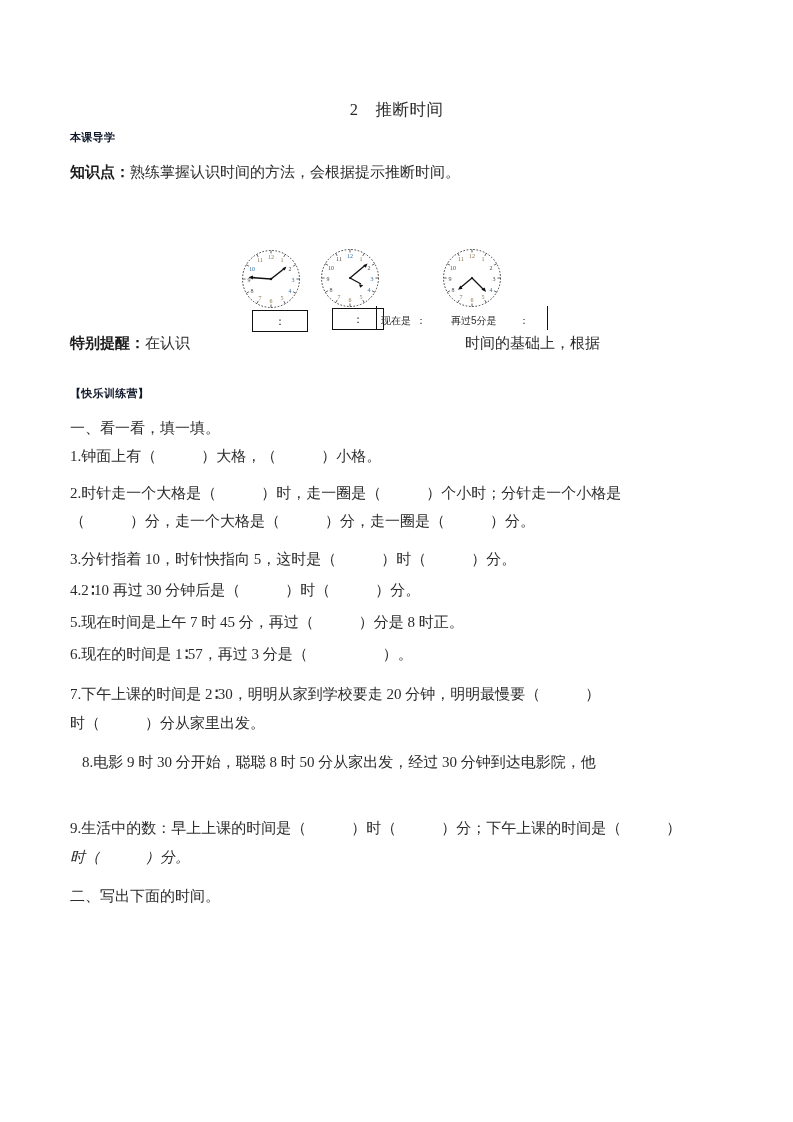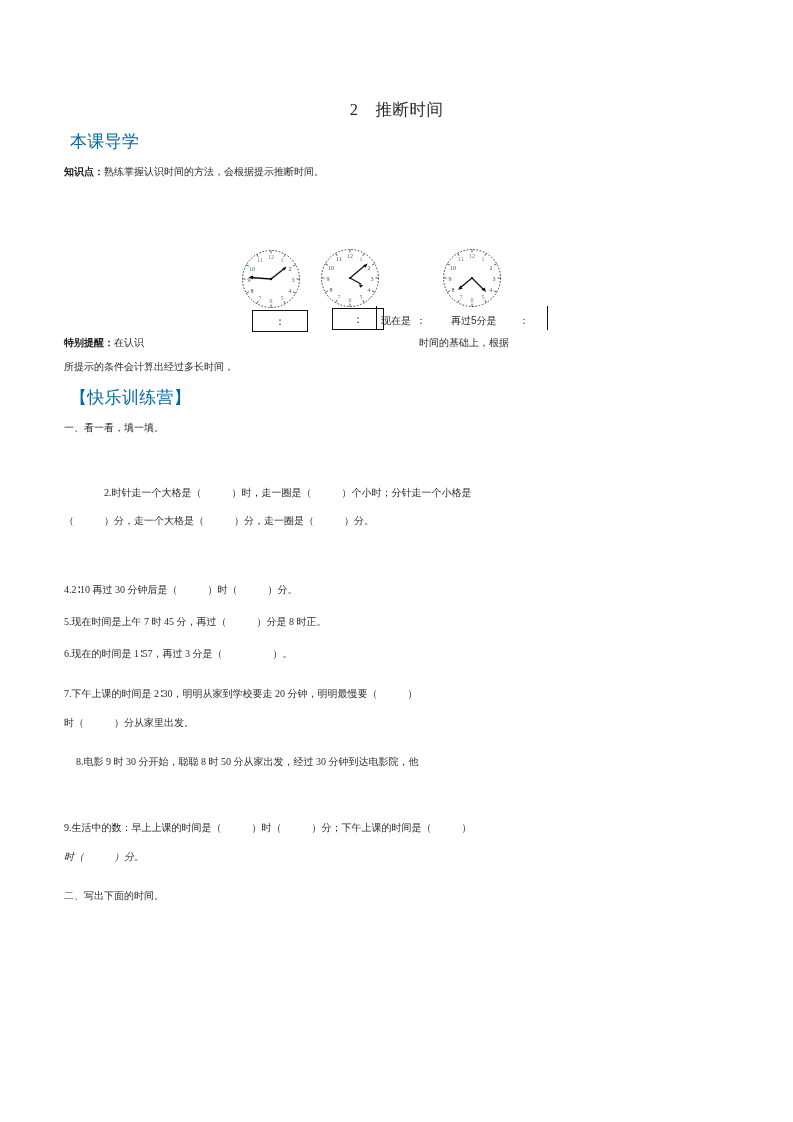--- a/index.html
+++ b/index.html
@@ -33,38 +33,38 @@
     text-align: center;
     font-size: 16.5px;
     letter-spacing: 0.5px;
     color: #2b2b2b;
     white-space: pre;
   }
 
   
   .line {
     position: absolute;
-    left: 64px;
+    left: 70px;
     width: 660px;
-    font-size: 10px;
+    font-size: 15px;
     line-height: 20px;
     color: #2b2b2b;
     white-space: pre-wrap;
   }
   .bold {
     font-weight: bold;
     color: #1a1a1a;
   }
 
   .section-head {
     position: absolute;
     left: 70px;
-    font-size: 17px;
-    font-weight: normal;
-    color: #0369a1;
+    font-size: 11px;
+    font-weight: bold;
+    color: #0f172a;
     letter-spacing: 0.3px;
   }
 
   
   .clock-strip {
     position: absolute;
     left: 0;
     top: 238px;
     width: 793px;
     height: 105px;
@@ -255,30 +255,31 @@
     <div class="vrule" style="left:547px; top:68px; height:24px;"></div>
 
     <div class="mini-text" style="left:381px; top:76px;">现在是</div>
     <div class="mini-text" style="left:416px; top:76px;">：</div>
     <div class="mini-text" style="left:451px; top:76px;">再过5分是</div>
     <div class="mini-text" style="left:519px; top:76px;">：</div>
   </div>
 
   <div class="line" style="top:333px;"><span class="bold">特别提醒：</span><span>在认识</span><span style="display:inline-block;width:275px;"></span><span>时间的基础上，根据</span></div>
 
-  <div class="line" style="top:357px;">所提示的条件会计算出经过多长时间，</div>
 
   <div class="section-head" style="top:386px;">【快乐训练营】</div>
 
   <div class="line" style="top:418px;">一、看一看，填一填。</div>
 
-
-  <div class="line" style="top:483px;margin-left:40px;"><span class="q-num">2.</span><span>时针走一个大格是（　　　）时，走一圈是（　　　）个小时；分针走一个小格是</span></div>
+  <div class="line" style="top:446px;"><span class="q-num">1.</span><span>钟面上有（　　　）大格，（　　　）小格。</span></div>
+
+  <div class="line" style="top:483px;"><span class="q-num">2.</span><span>时针走一个大格是（　　　）时，走一圈是（　　　）个小时；分针走一个小格是</span></div>
   <div class="line" style="top:511px;">（　　　）分，走一个大格是（　　　）分，走一圈是（　　　）分。</div>
 
+  <div class="line" style="top:549px;"><span class="q-num">3.</span><span>分针指着 10，时针快指向 5，这时是（　　　）时（　　　）分。</span></div>
 
   <div class="line" style="top:580px;"><span class="q-num">4.</span><span>2∶10 再过 30 分钟后是（　　　）时（　　　）分。</span></div>
 
   <div class="line" style="top:612px;"><span class="q-num">5.</span><span>现在时间是上午 7 时 45 分，再过（　　　）分是 8 时正。</span></div>
 
   <div class="line" style="top:644px;"><span class="q-num">6.</span><span>现在的时间是 1∶57，再过 3 分是（　　　　　）。</span></div>
 
   <div class="line" style="top:684px;"><span class="q-num">7.</span><span>下午上课的时间是 2∶30，明明从家到学校要走 20 分钟，明明最慢要（　　　）</span></div>
   <div class="line" style="top:713px;">时（　　　）分从家里出发。</div>
 

